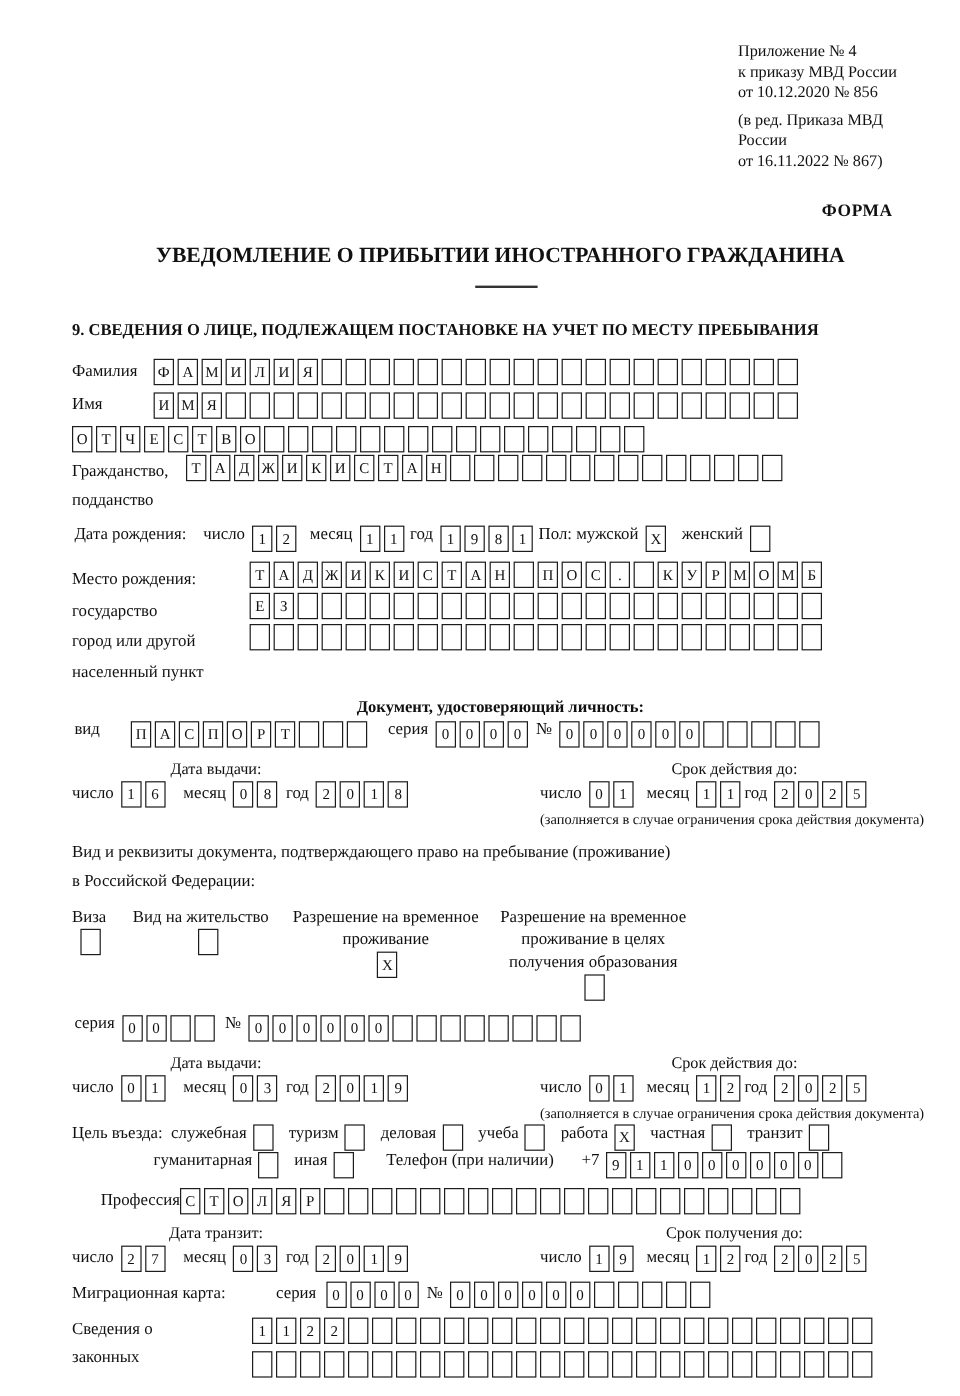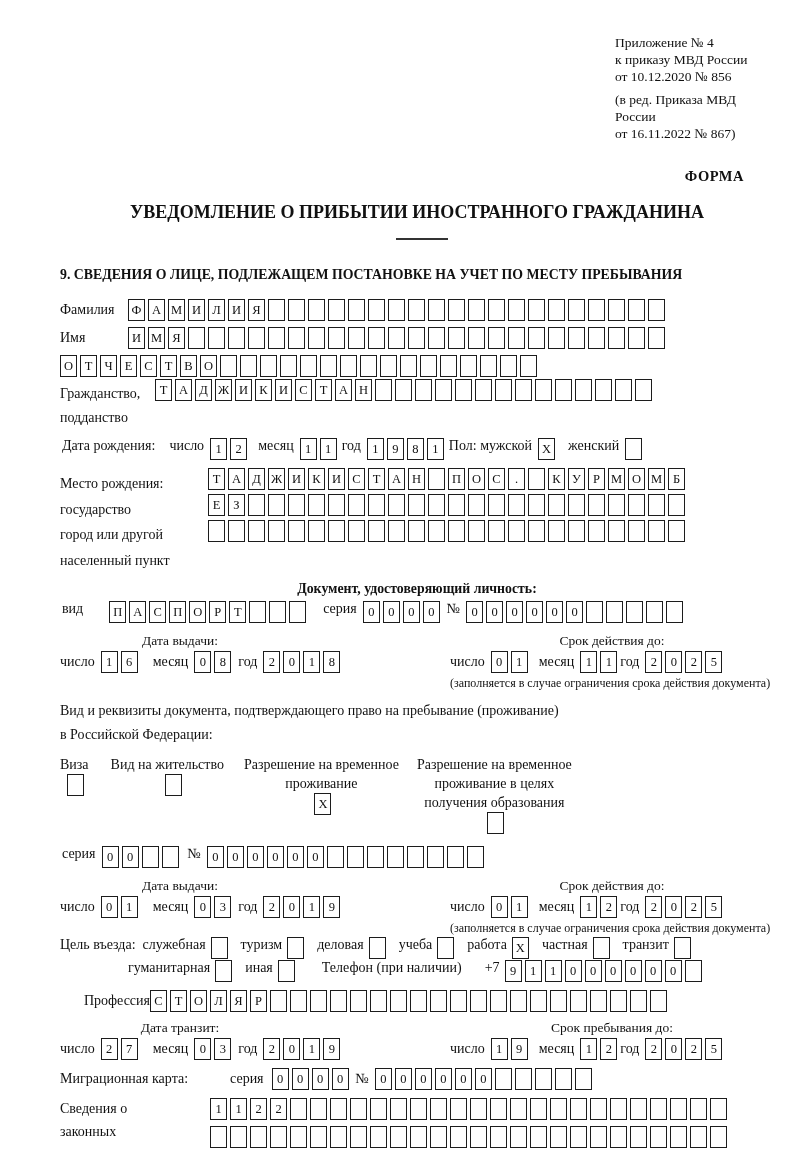--- a/index.html
+++ b/index.html
@@ -627,21 +627,21 @@
       <span class="t" style="margin-left:4px;">год</span>
       <span class="boxes">
           <span class="bx">2</span>
           <span class="bx">0</span>
           <span class="bx">1</span>
           <span class="bx">9</span>
         </span>
     </div>
   </div>
   <div class="datecol dright">
-    <div class="dhead">Срок пребывания до:</div>
+    <div class="dhead">Срок получения до:</div>
     <div class="dateline">
       <span class="t">число</span>
       <span class="boxes">
           <span class="bx">1</span>
           <span class="bx">9</span>
         </span>
       <span class="t" style="margin-left:8px;">месяц</span>
       <span class="boxes">
           <span class="bx">1</span>
           <span class="bx">2</span>

